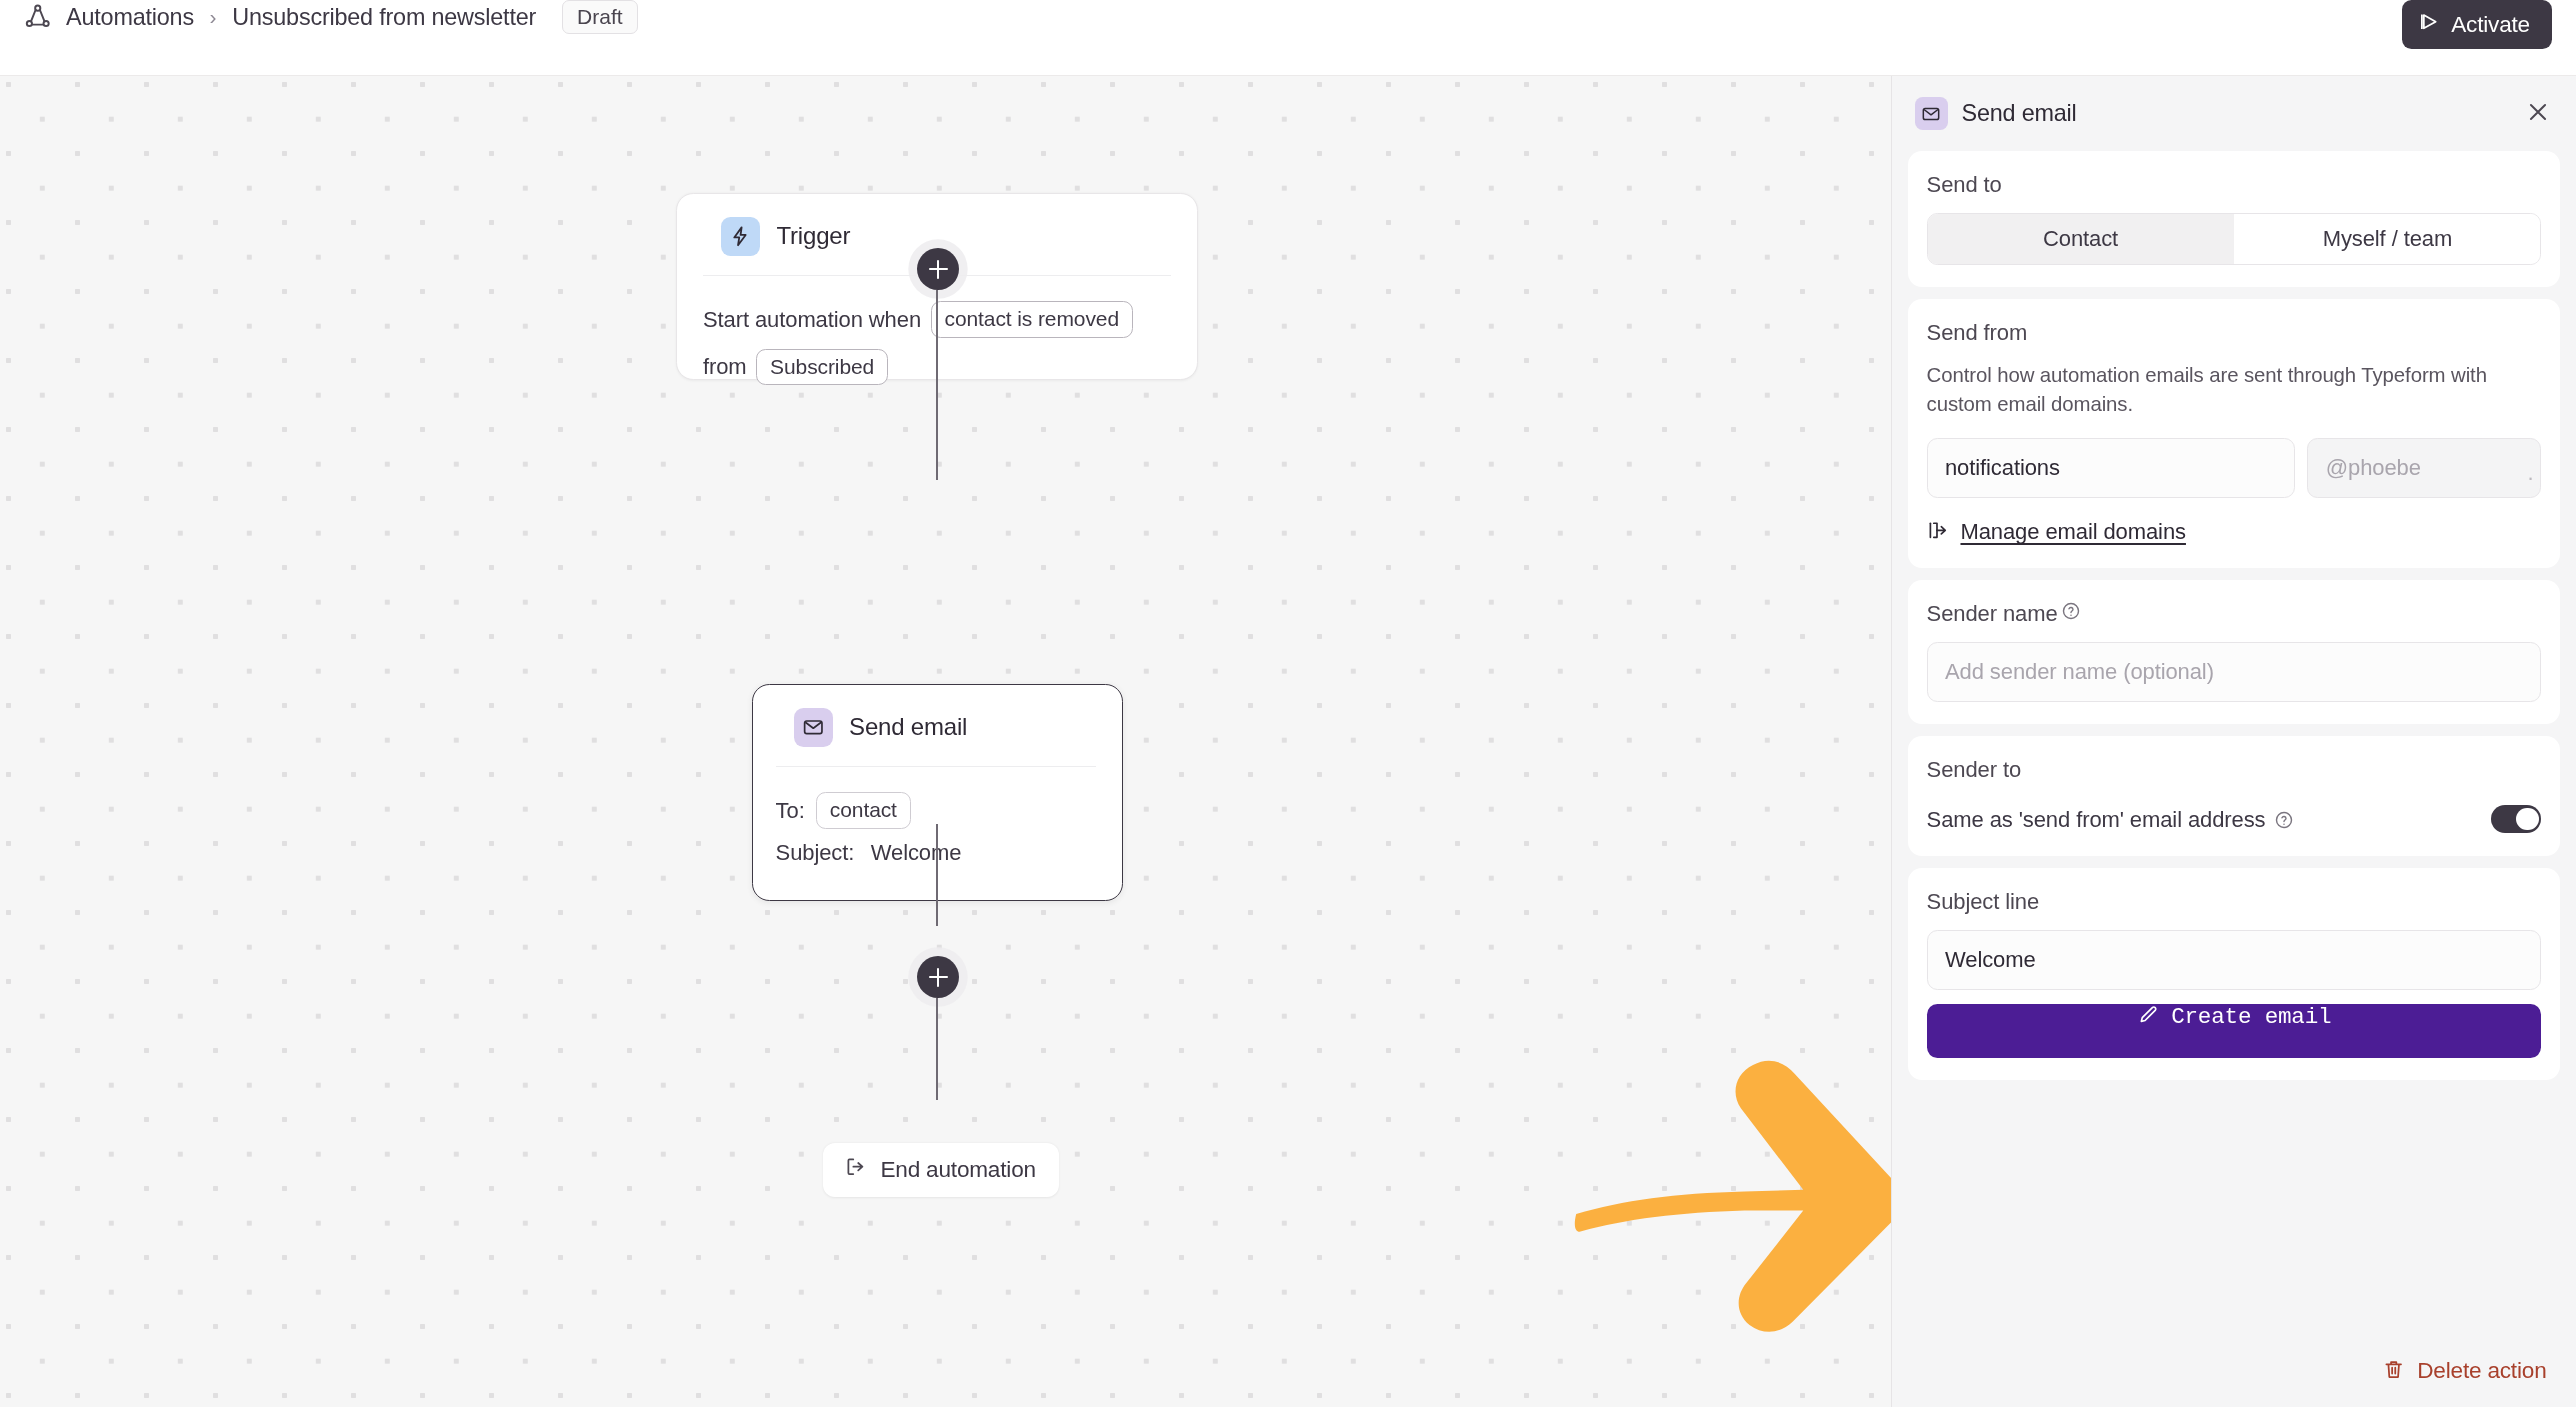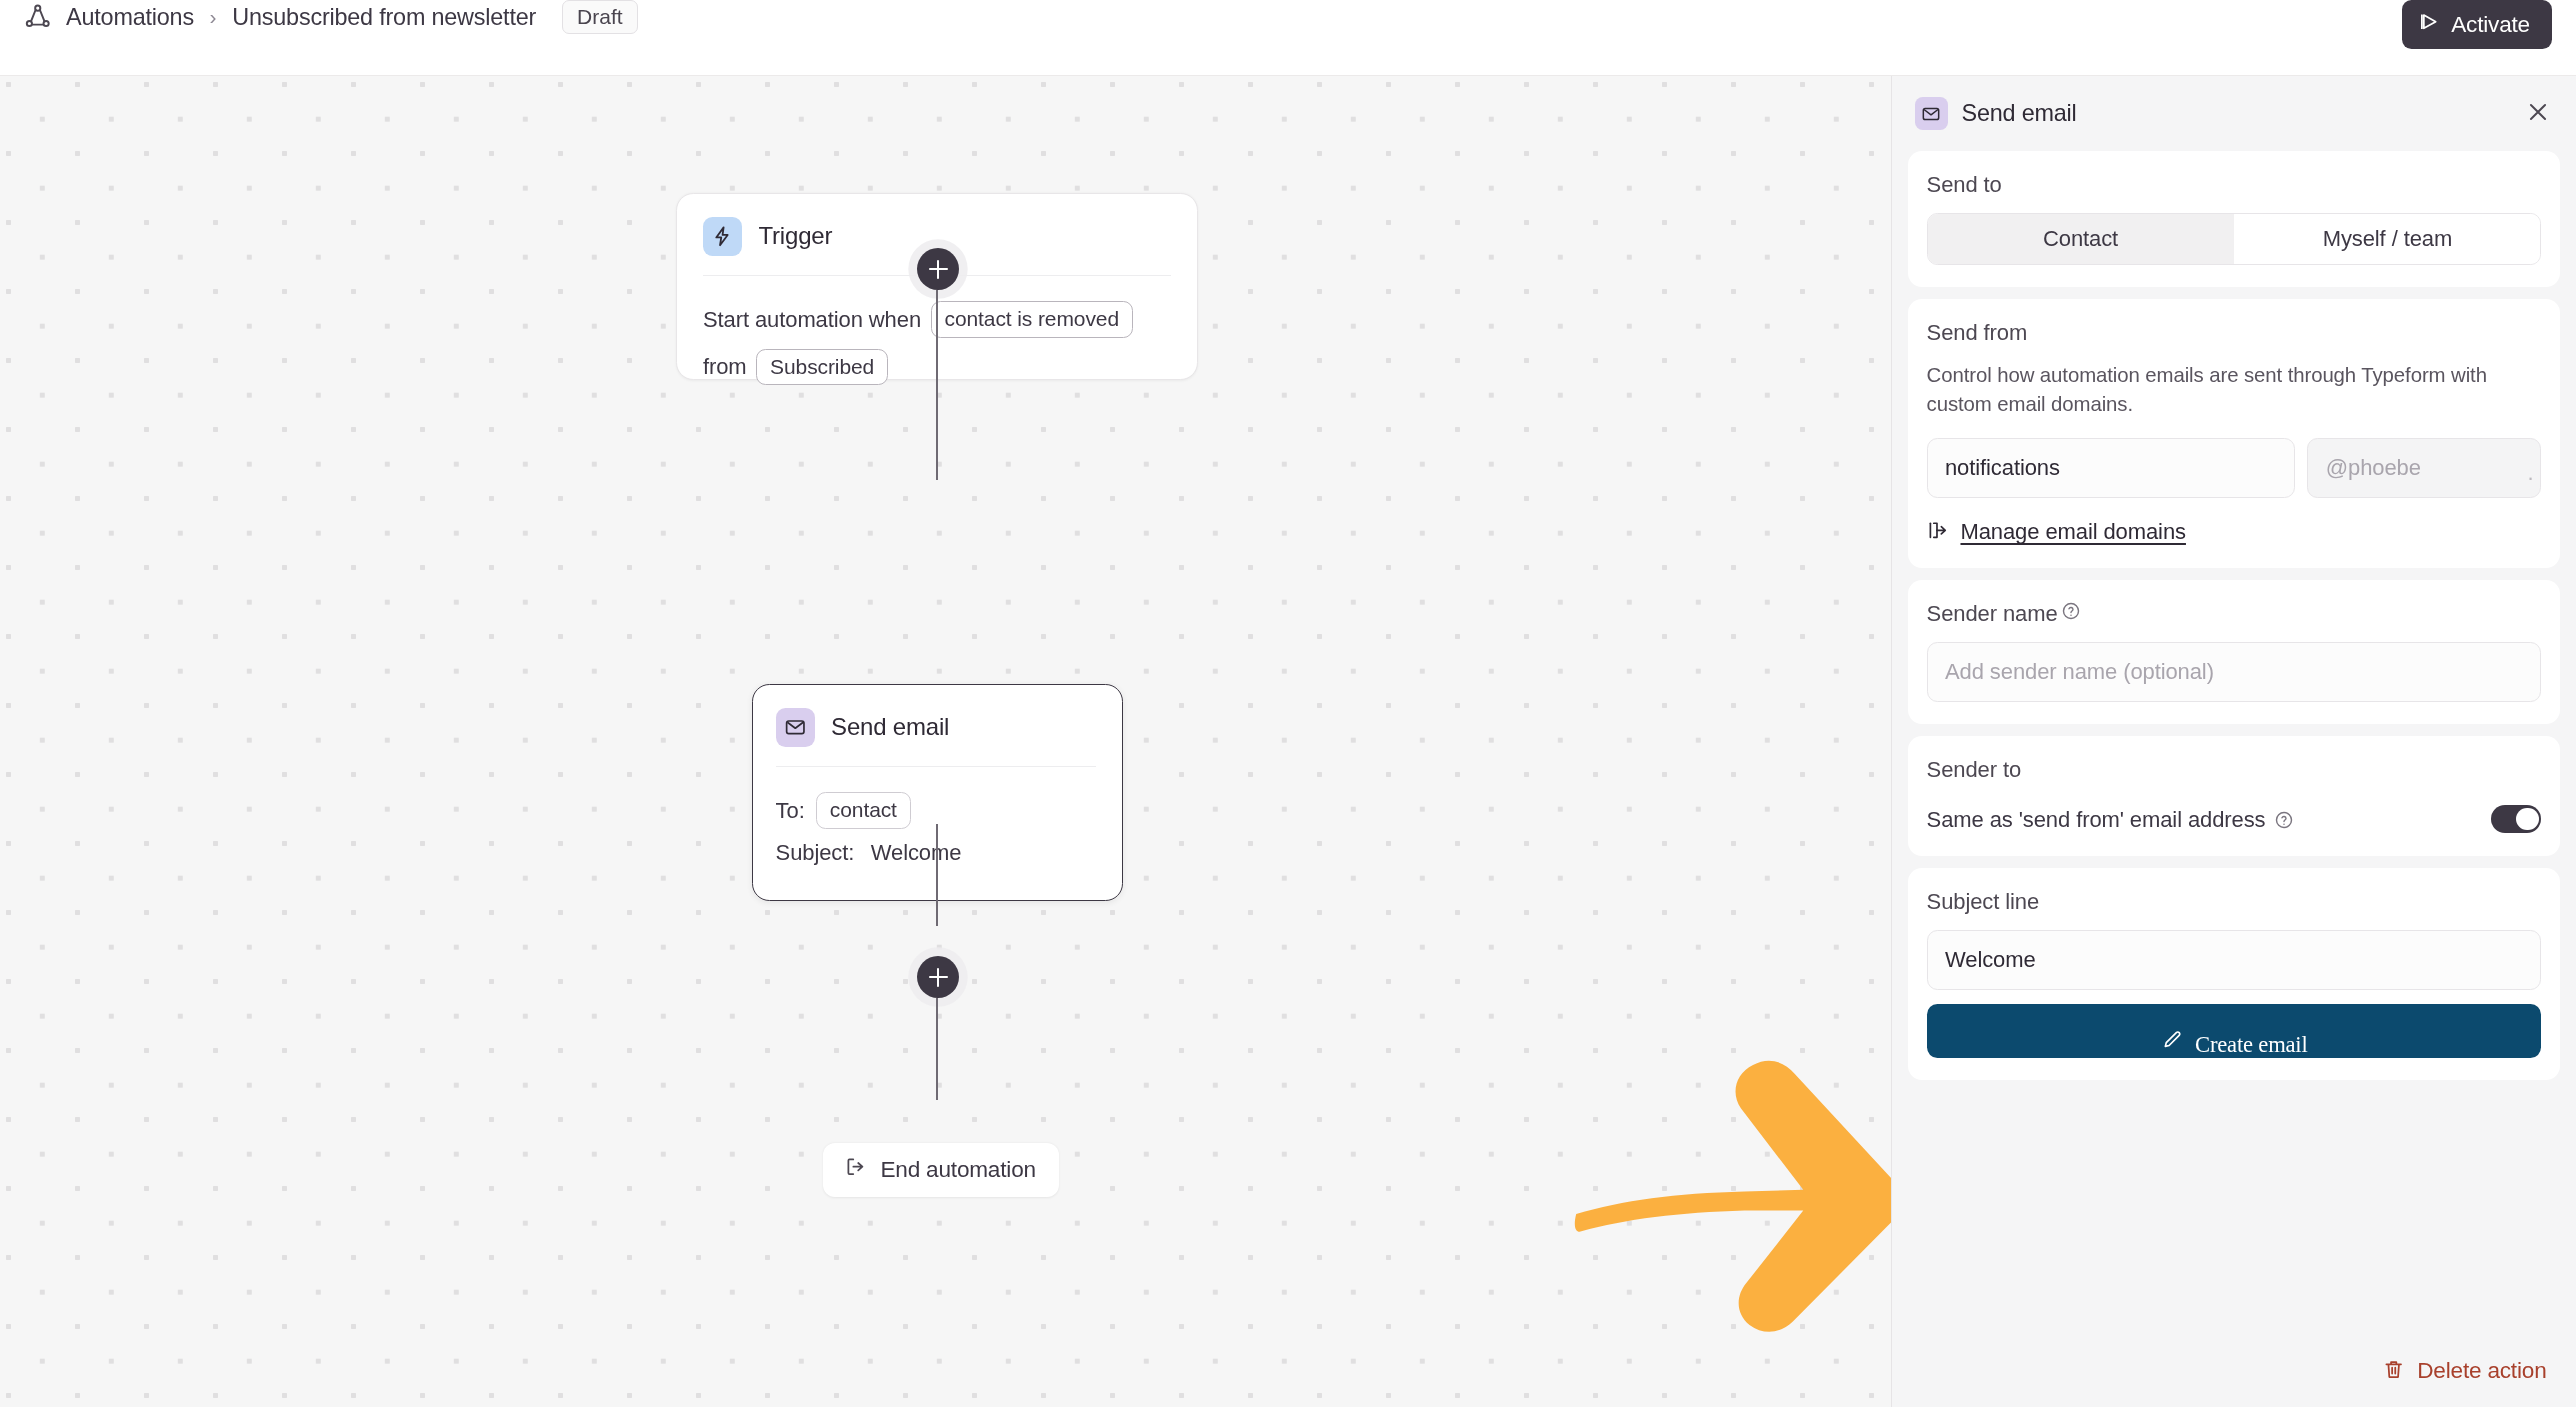--- a/index.html
+++ b/index.html
@@ -75,21 +75,21 @@
     border: 0.9px solid #e8e6e8;
     box-shadow: 0 0.9px 2.6px rgba(0,0,0,.05);
     padding: 22.6px 26px 0 26px;
   }
   #send-email-node {
     left: 752px; top: 608px; width: 371px; height: 217px;
     border: 1.7px solid #3d3844;
     box-shadow: 0 1.7px 6px rgba(0,0,0,.07);
     padding: 22.6px 26px 0 22.6px;
   }
-  .node-head { display: flex; align-items: center; gap: 16.5px; }
+  .node-head { display: flex; align-items: center; gap: 16.5px; margin-left: 18px; }
   .node-chip {
     width: 39px; height: 39px; border-radius: 9.5px;
     display: flex; align-items: center; justify-content: center; flex: none;
   }
   .chip-trigger { background: #bfd9f7; }
   .chip-email   { background: #d9ceee; }
   .node-title { font-size: 24px; color: #2f2a35; letter-spacing: -0.2px; }
   .node-rule { height: 0.9px; background: #ededef; margin-top: 19px; }
   #trigger-node .node-rule { margin-left: 0; margin-right: 0; }
 
@@ -222,24 +222,24 @@
   .toggle {
     margin-left: auto; width: 50px; height: 28px; border-radius: 14px;
     background: #3d3844; position: relative; border: none; cursor: pointer; padding: 0;
   }
   .toggle-knob {
     position: absolute; right: 2.6px; top: 2.6px; width: 22.6px; height: 22.6px;
     border-radius: 50%; background: #ffffff;
   }
 
   .create-btn {
-    display: flex; align-items: flex-end; justify-content: center; gap: 12px;
+    display: flex; align-items: flex-start; justify-content: center; gap: 12px;
     width: 100%; height: 54px; margin-top: 14px;
-    background: #0c4a6e; color: #ffffff; border: none; border-radius: 10.4px;
-    font-size: 22.6px; font-family: Liberation Serif, serif; cursor: pointer; letter-spacing: -0.2px;
+    background: #4c1d95; color: #ffffff; border: none; border-radius: 10.4px;
+    font-size: 22.6px; font-family: Liberation Mono, monospace; cursor: pointer; letter-spacing: -0.2px;
   }
 
   .delete-row {
     position: absolute; right: 29.5px; bottom: 22.6px;
     display: flex; align-items: center; gap: 12px; cursor: pointer;
   }
   .delete-text { font-size: 22.6px; color: #a8402c; letter-spacing: -0.2px; }
 </style>
 </head>
 <body>

